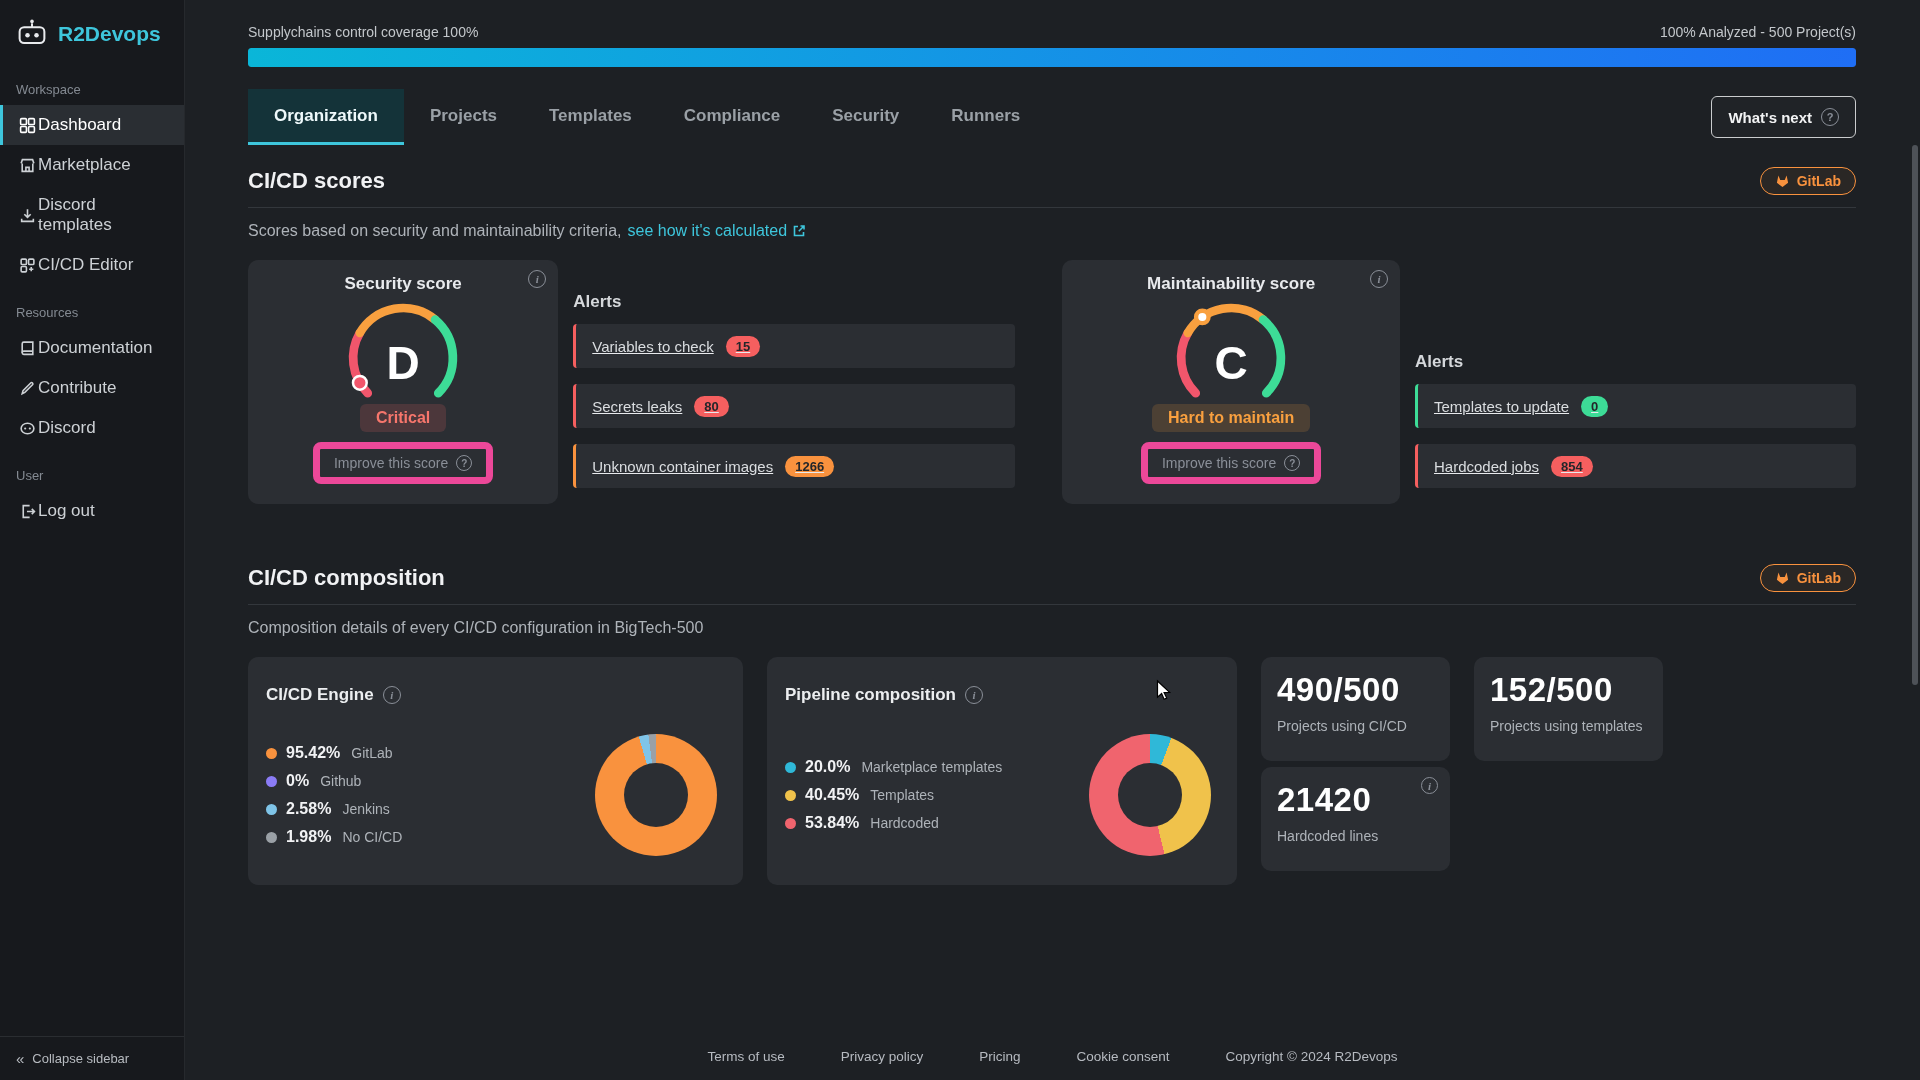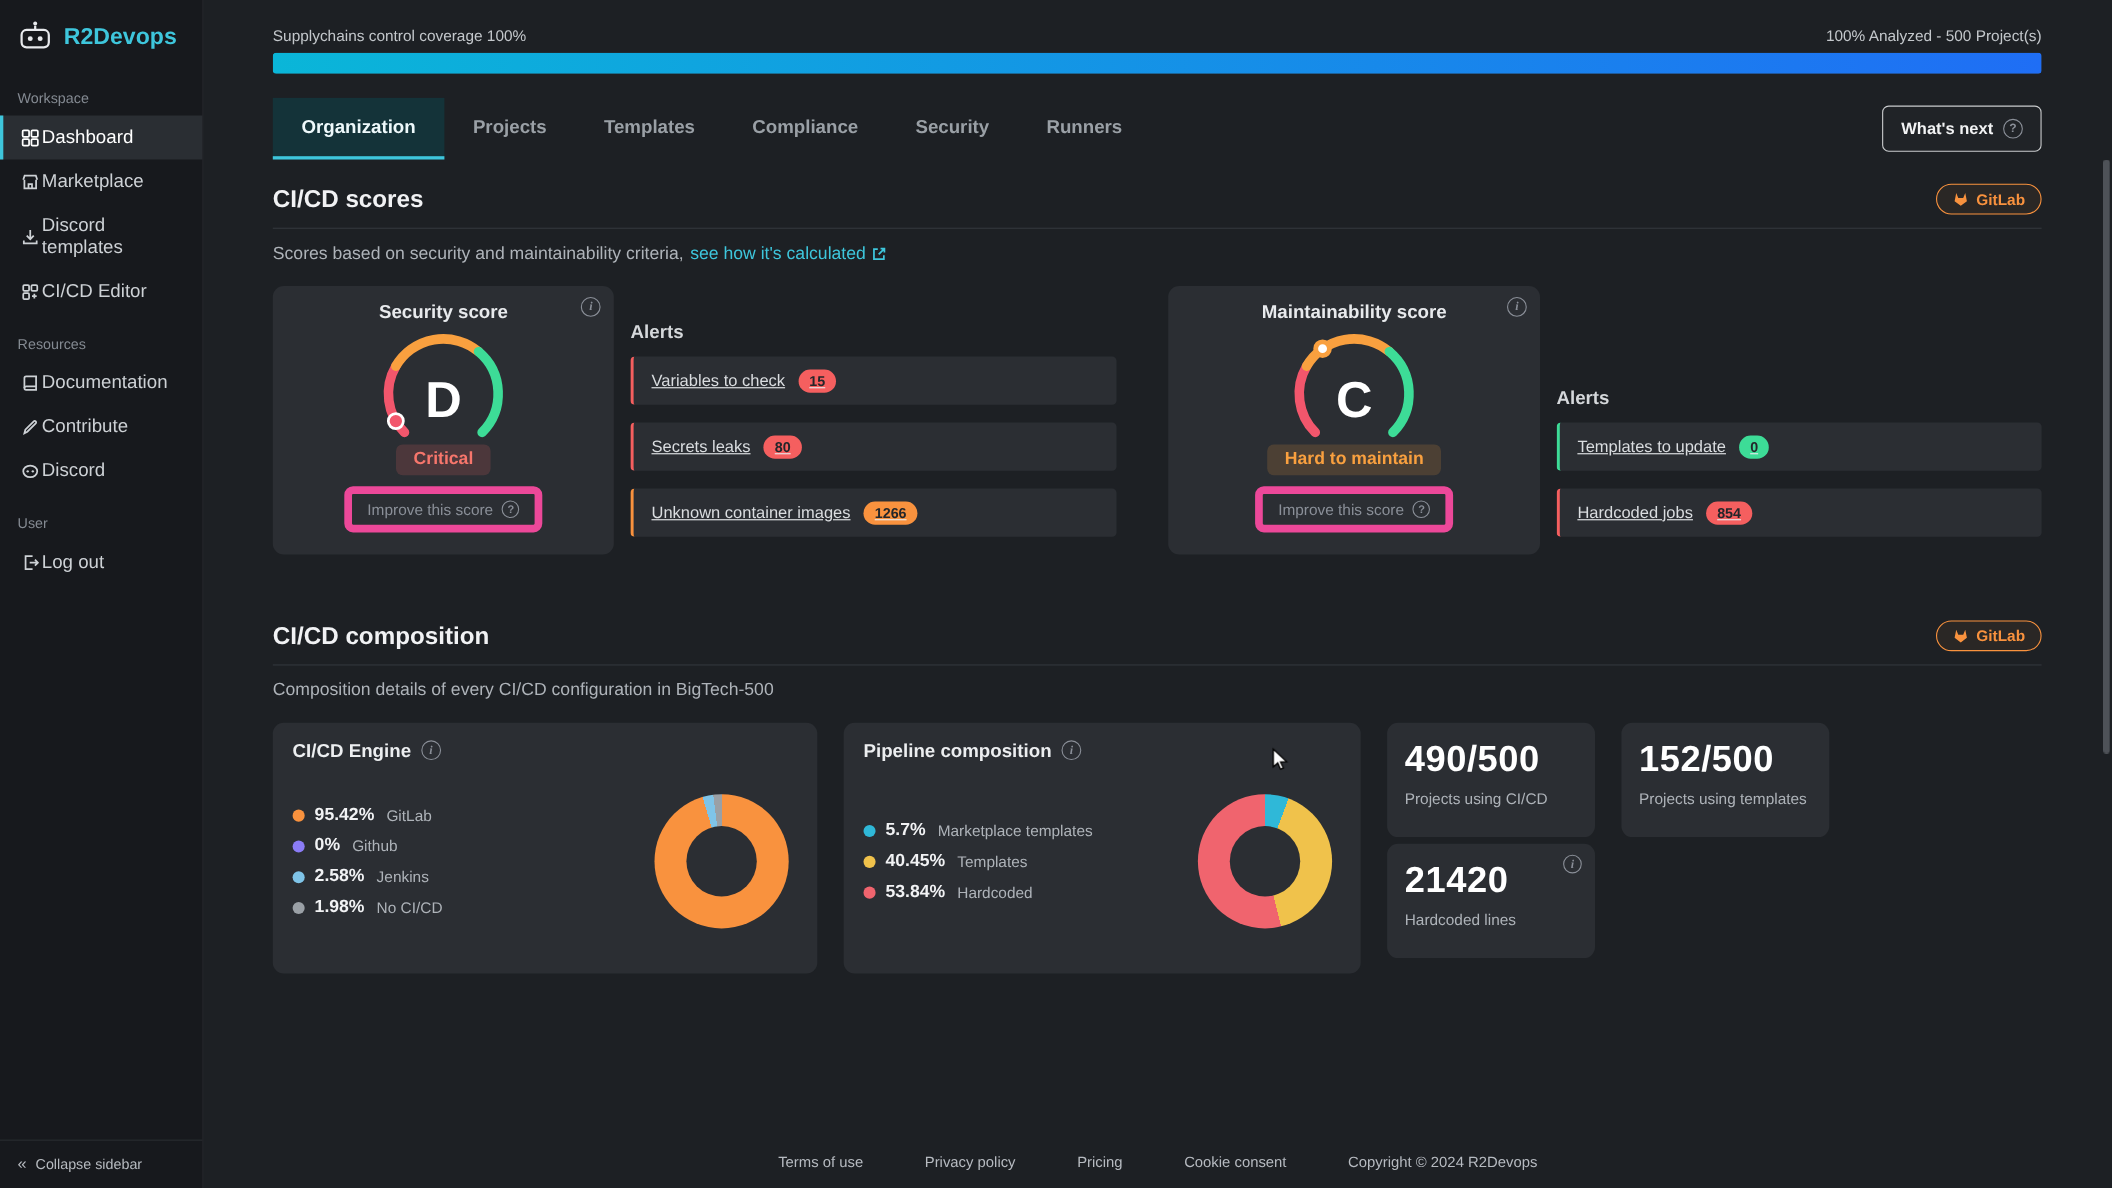--- a/index.html
+++ b/index.html
@@ -81,21 +81,21 @@
   .alert-label { font-size:15px; color:#dadde0; }
   .alert-badge { margin-left:12px; padding:3px 10px; border-radius:11px; font-size:13px;
     font-weight:700; color:#23262a; background:#f55f5f; }
 
   
   .comp-header { margin-top:60px; }
   .comp-row { margin-top:20px; display:flex; gap:24px; align-items:flex-start; }
   .comp-card { background:#2b2e33; border-radius:10px; padding:16px 18px; height:228px; }
   .comp-card.engine { width:495px; }
   .comp-card.pipeline { width:470px; }
-  .comp-title-row { display:flex; gap:9px; align-items:flex-start; }
+  .comp-title-row { display:flex; gap:9px; align-items:center;margin-top:12px; }
   .comp-title { font-size:17px; font-weight:700; color:#eceef0; }
   .comp-body { display:flex; justify-content:space-between; align-items:center; margin-top:10px; height:160px; }
   .legend { list-style:none; }
   .legend li { display:flex; align-items:center; gap:9px; margin:10px 0; }
   .dot { width:11px; height:11px; border-radius:50%; flex:none; }
   .pct { font-size:16px; font-weight:700; color:#f1f2f4; }
   .lname { font-size:14px; color:#aeb3b9; margin-left:2px; }
   .donut { width:122px; height:122px; border-radius:50%; position:relative; margin-right:8px; }
   .donut::after { content:""; position:absolute; inset:29px; background:#2b2e33; border-radius:50%; }
 
@@ -369,21 +369,21 @@
 
     <div class="comp-card pipeline">
       <div class="comp-title-row">
         <span class="comp-title">Pipeline composition</span>
         <span class="info-circle"></span>
       </div>
       <div class="comp-body">
         <ul class="legend">
           <li>
             <span class="dot" style="background: rgb(47, 184, 216);"></span>
-            <span class="pct">5.7%</span>
+            <span class="pct">20.0%</span>
             <span class="lname">Marketplace templates</span>
           </li>
           <li>
             <span class="dot" style="background: rgb(240, 194, 75);"></span>
             <span class="pct">40.45%</span>
             <span class="lname">Templates</span>
           </li>
           <li>
             <span class="dot" style="background: rgb(240, 100, 110);"></span>
             <span class="pct">53.84%</span>

